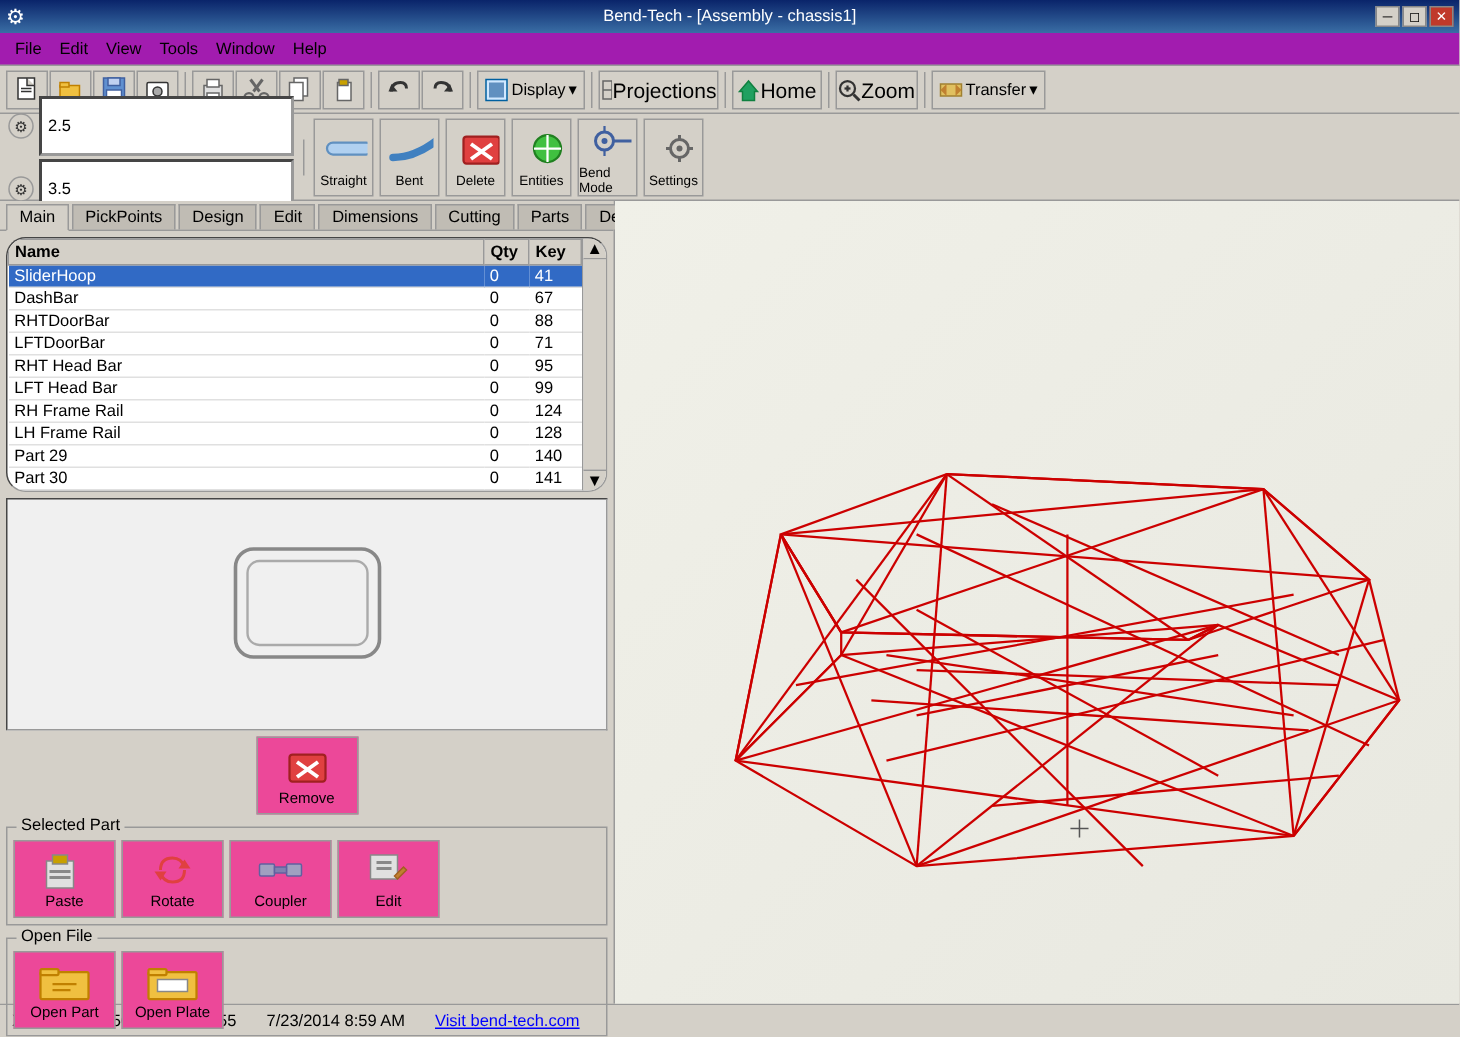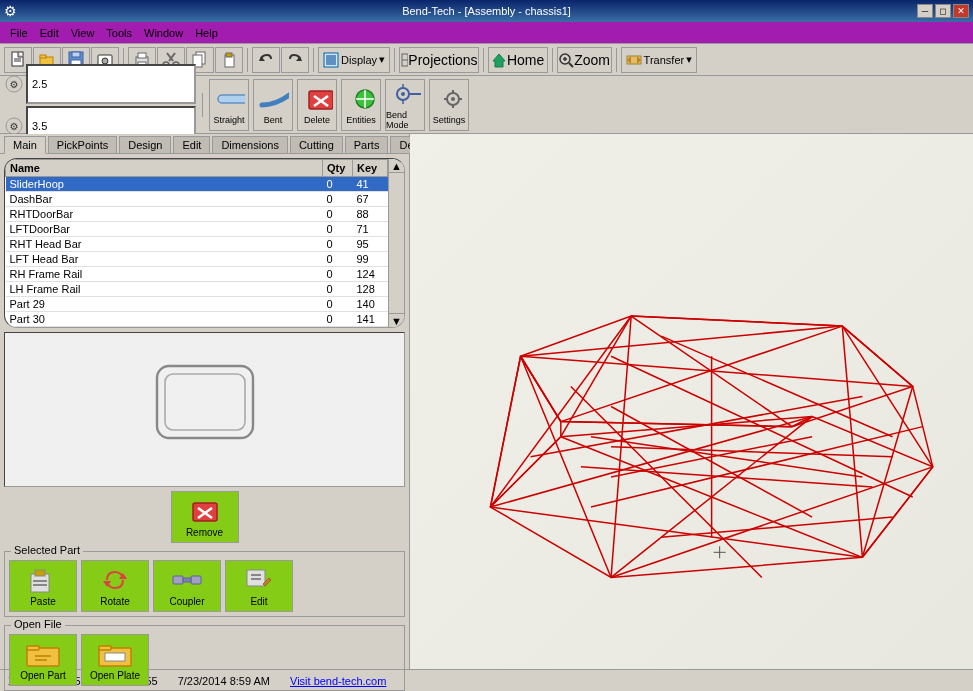--- a/index.html
+++ b/index.html
@@ -138,21 +138,21 @@
 
     
     #preview-buttons {
       display: flex;
       gap: 4px;
       padding: 4px;
       justify-content: center;
     }
     .action-btn {
       display: flex; flex-direction: column; align-items: center; justify-content: center;
-      width: 68px; height: 52px; border: 1px solid #999; background: #84cc16; cursor: pointer;
+      width: 68px; height: 52px; border: 1px solid #999; background: #ec4899; cursor: pointer;
       font-size: 10px; gap: 2px;
     }
     .section-label {
       position: absolute;
       top: -8px;
       left: 6px;
       background: #d4d0c8;
       padding: 0 3px;
       font-size: 11px;
     }

